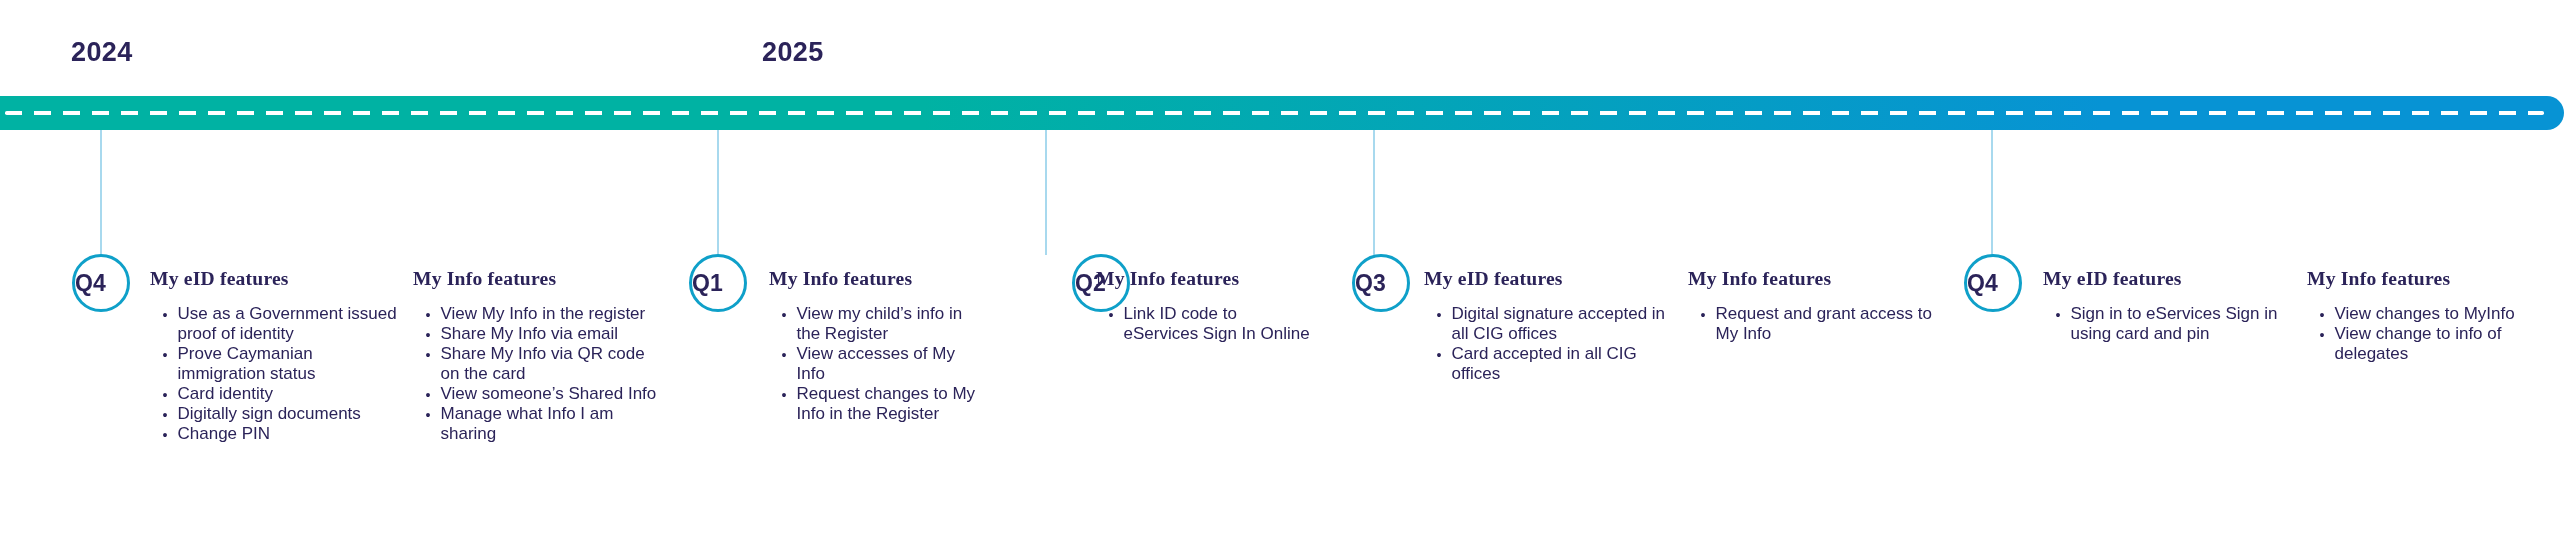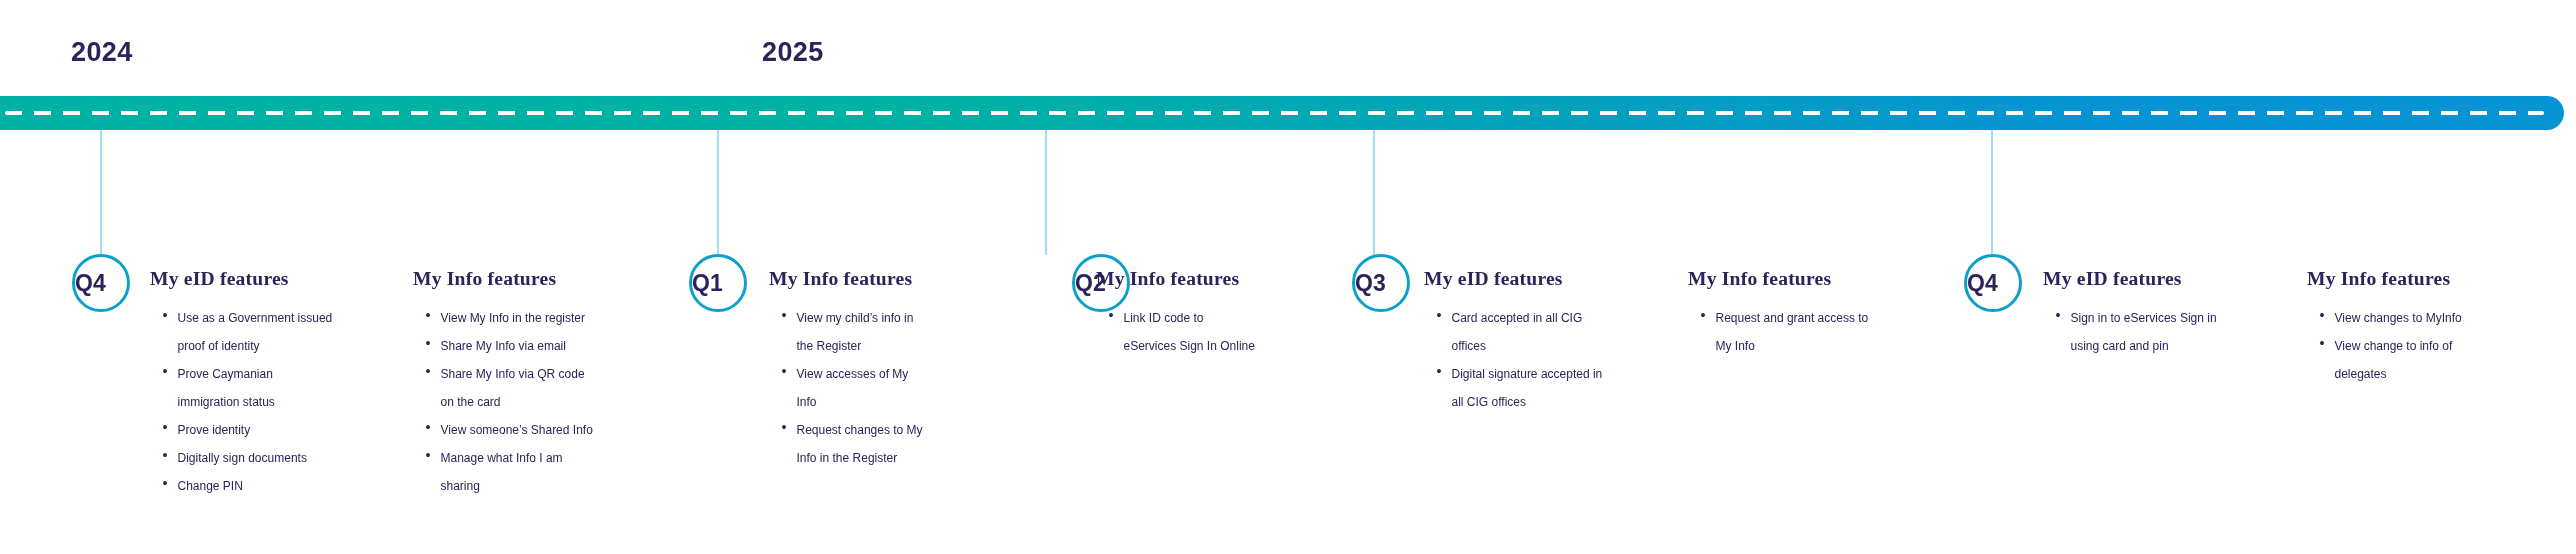--- a/index.html
+++ b/index.html
@@ -85,22 +85,22 @@
     font-family:Liberation Serif, serif;
   }
   .col ul{
     list-style:none;
     margin-top:14.3px;
     padding-left:12.5px;
   }
   .col li{
     position:relative;
     padding-left:15px;
-    font-size:12px;
-    line-height:28px;
+    font-size:17px;
+    line-height:20px;
     white-space:pre-line;
     color:var(--navy);
   }
   .col li::before{
     content:"\2022";
     position:absolute;
     left:0;
     top:0;
     font-size:14.3px;
     line-height:22px;
@@ -141,21 +141,21 @@
     <span>Q4</span>
   </div>
 
   <div class="col" style="left:150px">
     <h3>My eID features</h3>
     <ul>
         <li>Use as a Government issued
 proof of identity</li>
         <li>Prove Caymanian
 immigration status</li>
-        <li>Prove identity</li>
+        <li>Card identity</li>
         <li>Digitally sign documents</li>
         <li>Change PIN</li>
       </ul>
   </div>
   <div class="col" style="left:413px">
     <h3>My Info features</h3>
     <ul>
         <li>View My Info in the register</li>
         <li>Share My Info via email</li>
         <li>Share My Info via QR code
@@ -179,24 +179,24 @@
   <div class="col" style="left:1096px">
     <h3>My Info features</h3>
     <ul>
         <li>Link ID code to
 eServices Sign In Online</li>
       </ul>
   </div>
   <div class="col" style="left:1424px">
     <h3>My eID features</h3>
     <ul>
+        <li>Digital signature accepted in
+all CIG offices</li>
         <li>Card accepted in all CIG
 offices</li>
-        <li>Digital signature accepted in
-all CIG offices</li>
       </ul>
   </div>
   <div class="col" style="left:1688px">
     <h3>My Info features</h3>
     <ul>
         <li>Request and grant access to
 My Info</li>
       </ul>
   </div>
   <div class="col" style="left:2043px">

